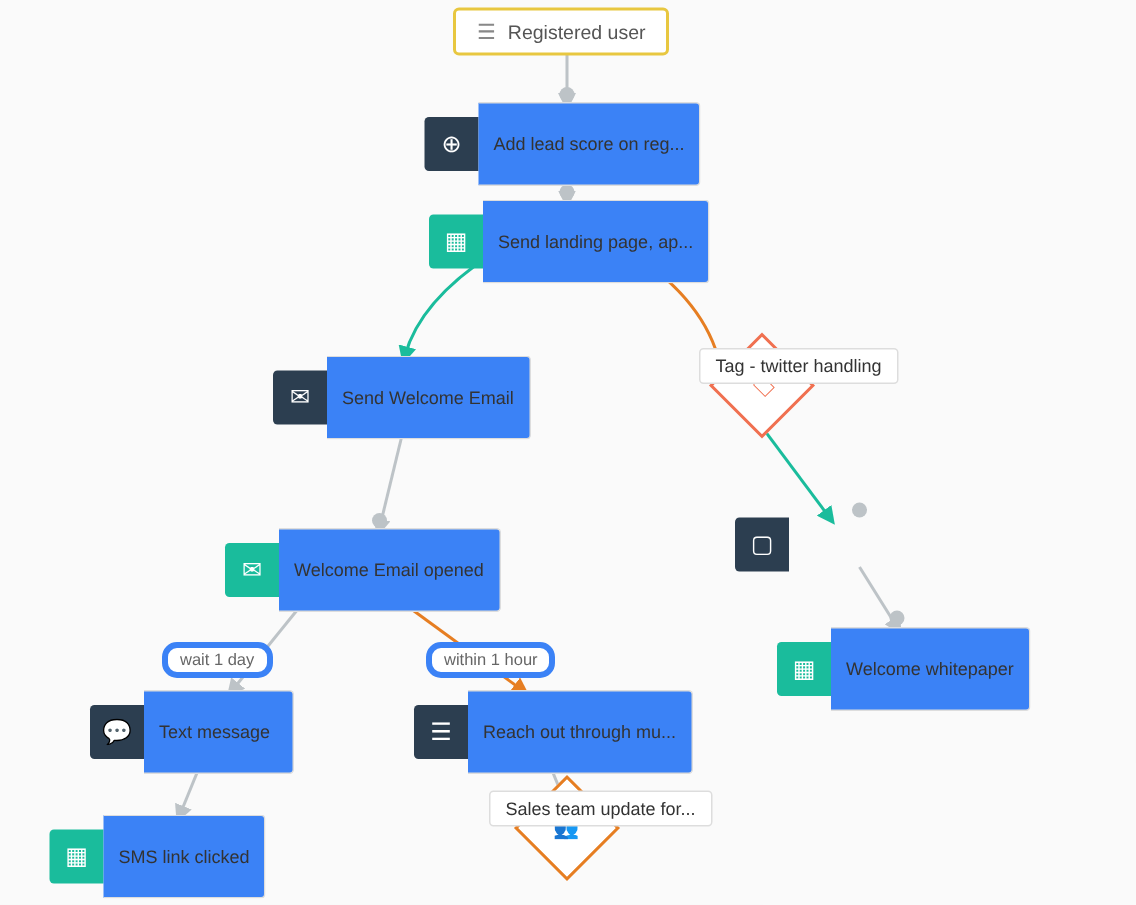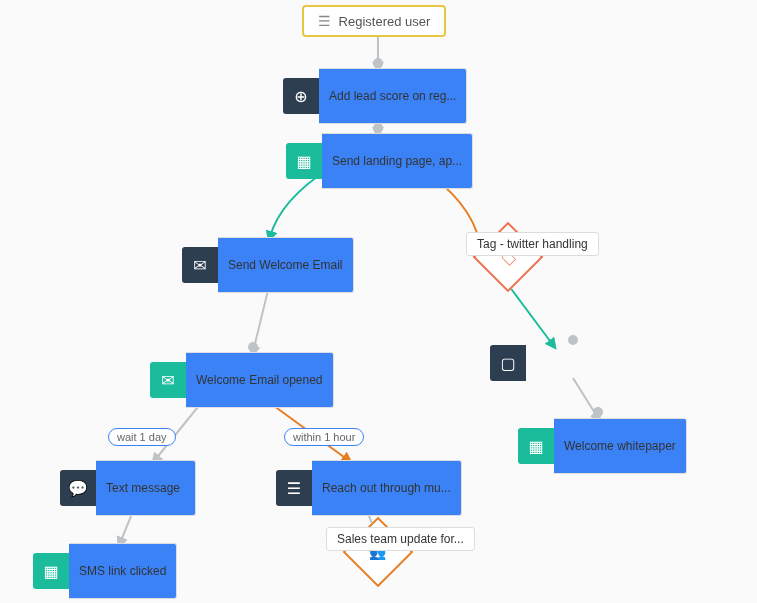--- a/index.html
+++ b/index.html
@@ -82,21 +82,21 @@
       color: #333;
       background: white;
       border: 1px solid #ddd;
       padding: 4px 10px;
       border-radius: 3px;
     }
     
     .badge {
       position: absolute;
       background: white;
-      border: 1px solid #3b82f6;
+      border: 4px solid #3b82f6;
       border-radius: 10px;
       padding: 2px 8px;
       font-size: 11px;
       color: #666;
     }
     
     .bg-teal { background: #1abc9c; }
     .bg-dark { background: #2c3e50; }
 
     

